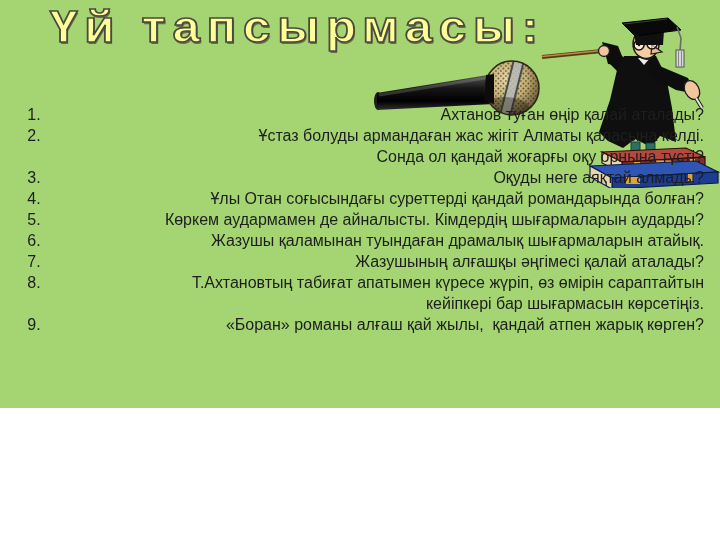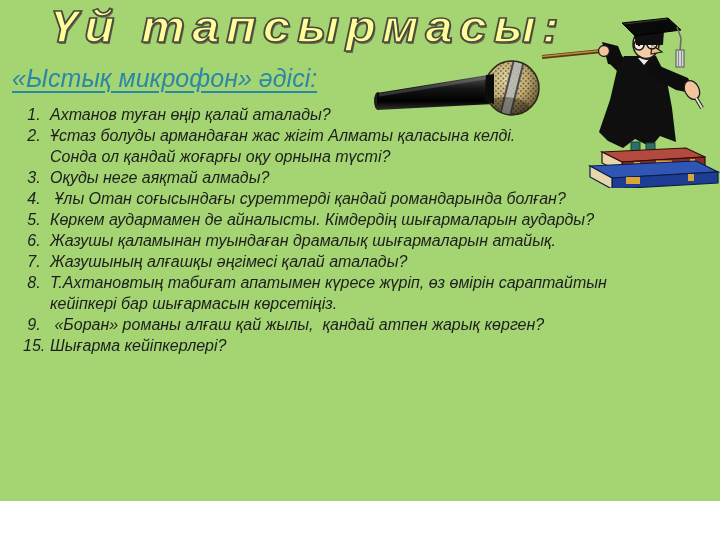--- a/index.html
+++ b/index.html
@@ -1,20 +1,19 @@
 <!DOCTYPE html>
 <html><head>
 <meta charset="utf-8">
 <style>
   html,body{margin:0;padding:0;}
   .slide{
-    position:relative; width:720px; height:501px; overflow:hidden;
+    position:relative; width:720px; height:408px; overflow:hidden;
     background:#a4d572;
     font-family:"Liberation Sans","DejaVu Sans",sans-serif;
-    font-style:italic;
   }
   .title{
     position:absolute; top:0; left:50px; width:620px;
     font-size:44px; font-weight:bold; line-height:54px;
     letter-spacing:6px; white-space:nowrap;
     color:#fdfd9a;
     -webkit-text-stroke:1.6px #4a4a3c;
     text-shadow:1px 2px 0 #6a6a50;
     transform:scaleX(1.12); transform-origin:left top;
   }
@@ -26,33 +25,32 @@
   }
   .qlist{
     position:absolute; top:104px; left:23px; right:16px;
     margin:0; padding:0; list-style:none;
     font-size:16px; line-height:21px; color:#1e1e1e;
   }
   .qlist li{
     display:grid; grid-template-columns:22px 1fr; column-gap:5px;
   }
   .qlist .num{ text-align:center; }
-  .qlist .txt{ white-space:pre-wrap; }
+  .qlist .txt{ white-space:pre-wrap;text-align:right; }
   .mic-wrap{ position:absolute; left:372px; top:57px; width:170px; height:72px; }
   .prof-wrap{ position:absolute; left:538px; top:4px; width:182px; height:184px; }
   svg{ display:block; }
 </style>
 </head>
 <body>
 
 <div class="slide">
 
   <div class="title">Үй тапсырмасы:</div>
 
-  <div class="subtitle">«Ыстық микрофон» әдісі:</div>
 
   <div class="mic-wrap">
     <svg width="170" height="72" viewBox="0 0 170 72" aria-hidden="true">
       <defs>
         <linearGradient id="handleGrad" x1="0" y1="0" x2="0" y2="1">
           <stop offset="0" stop-color="#5a5a5a"></stop>
             <stop offset="0.4" stop-color="#161616"></stop>
           <stop offset="0.75" stop-color="#000"></stop>
             <stop offset="1" stop-color="#303030"></stop>
         </linearGradient>
@@ -179,19 +177,15 @@
       </li>
     <li>
         <span class="num">8.</span>
         <span class="txt">Т.Ахтановтың табиғат апатымен күресе жүріп, өз өмірін сараптайтын
 кейіпкері бар шығармасын көрсетіңіз.</span>
       </li>
     <li>
         <span class="num">9.</span>
         <span class="txt"> «Боран» романы алғаш қай жылы,  қандай атпен жарық көрген?</span>
       </li>
-    <li>
-        <span class="num">15.</span>
-        <span class="txt">Шығарма кейіпкерлері?</span>
-      </li>
   </ol>
 
 </div>
 
 </body></html>

